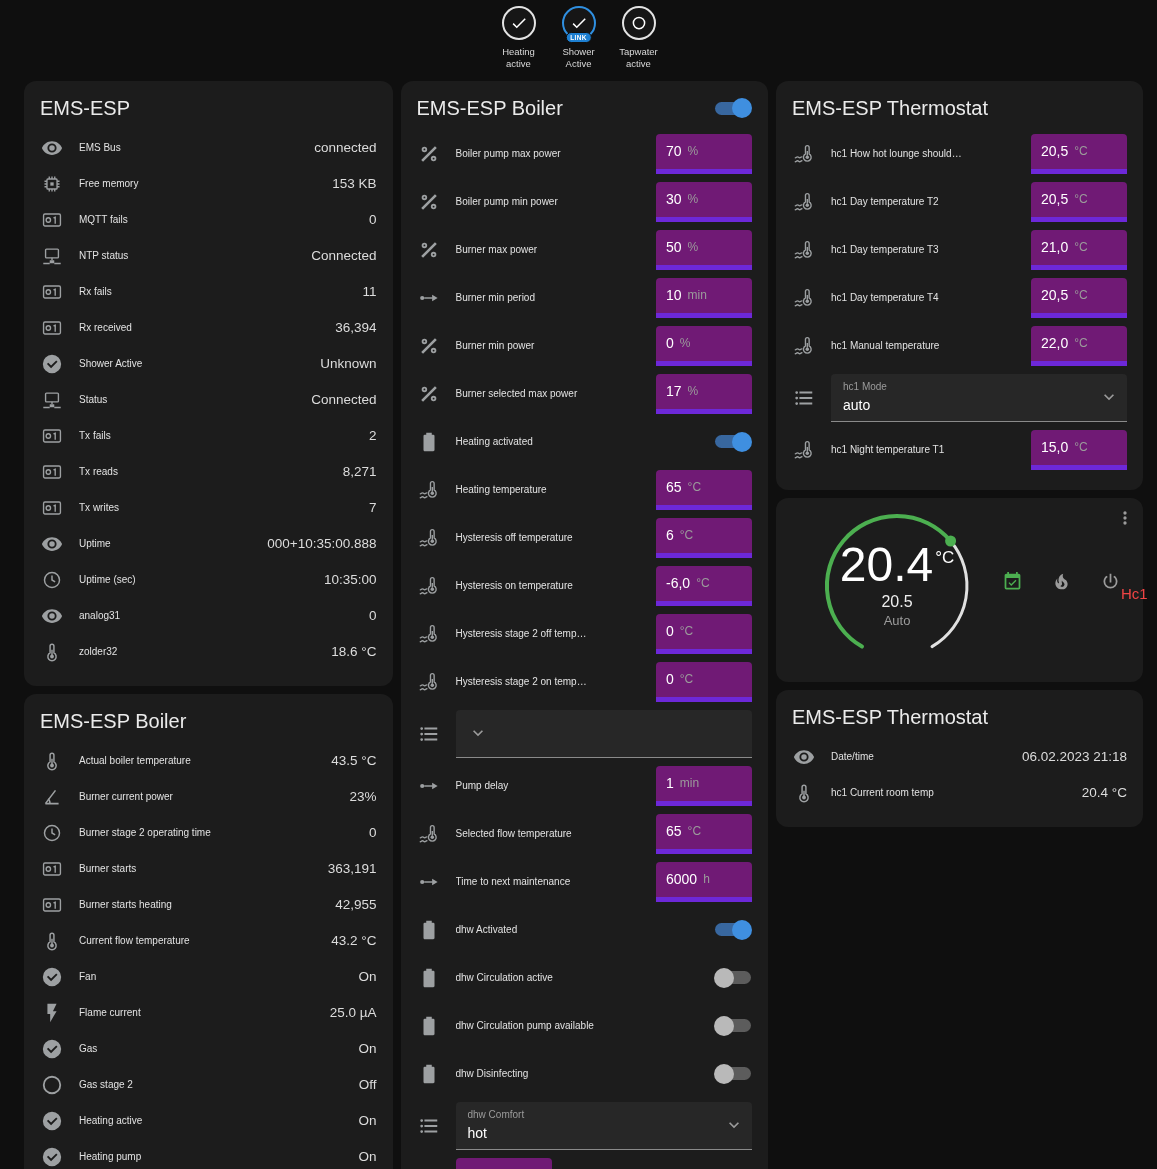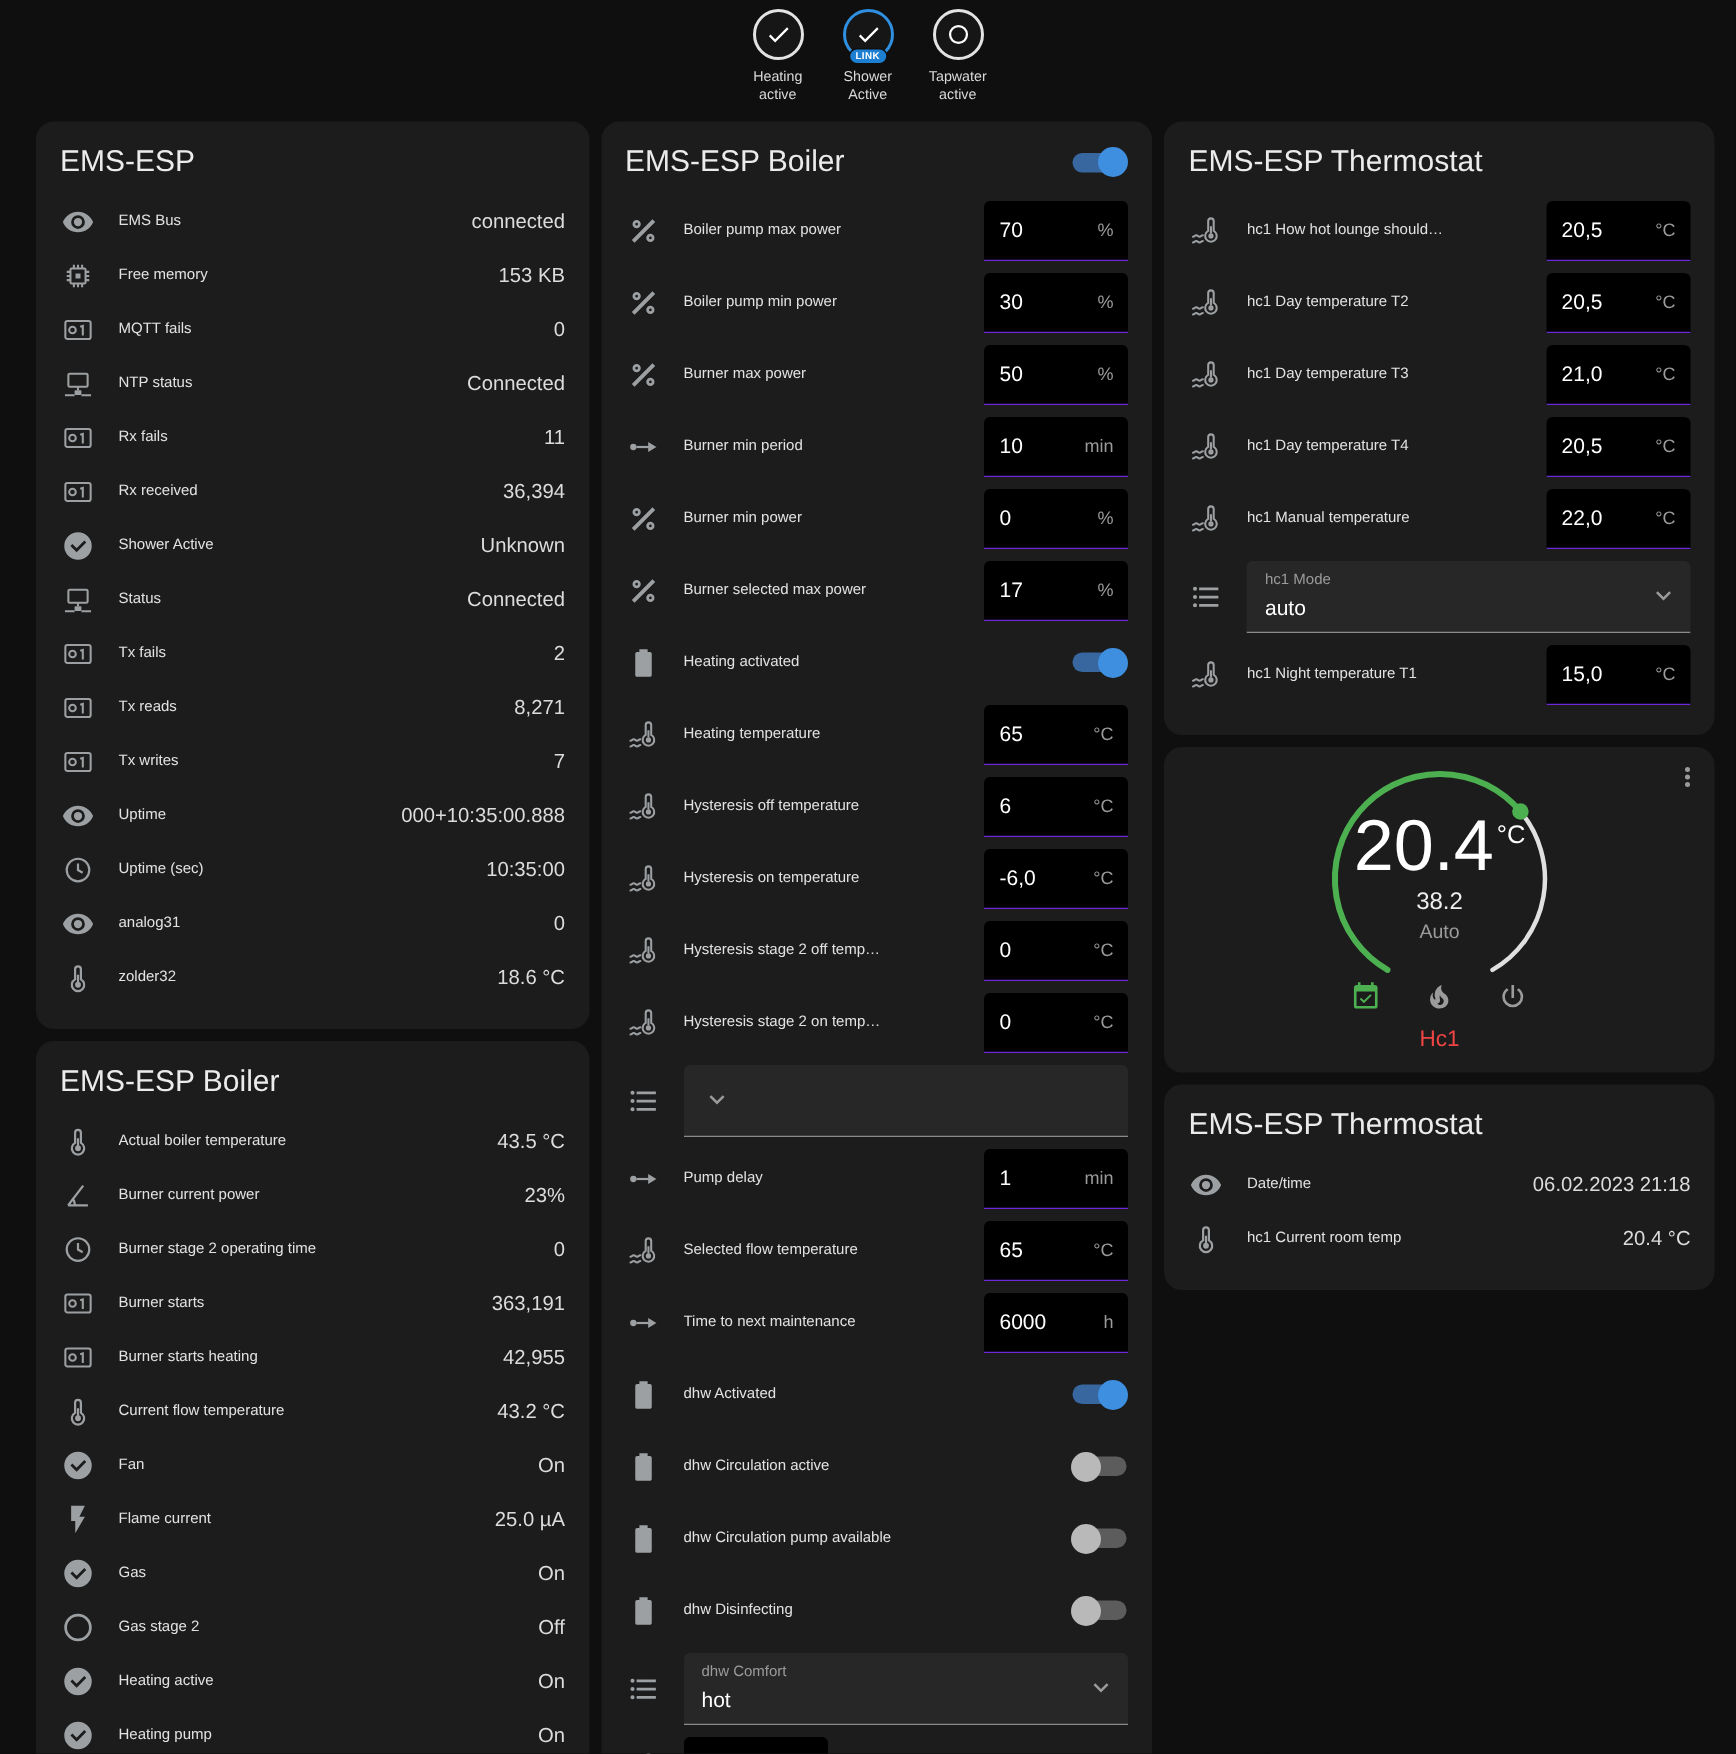--- a/index.html
+++ b/index.html
@@ -28,41 +28,41 @@
   .row{display:flex;align-items:center;gap:15px;min-height:36px}
   .row.tall{min-height:48px}
   .row.taller{min-height:56px}
   .row-icon{width:24px;flex:none;color:#9da0a2;display:flex;align-items:center;justify-content:center}
   .row-icon svg{width:22px;height:22px;display:block}
   .row-label{flex:1;font-size:10px;color:#e2e2e2;white-space:nowrap;overflow:hidden;text-overflow:ellipsis}
   .row-value{font-size:13.5px;color:#dcdcdc;white-space:nowrap}
   .row[data-interactable="true"]{cursor:pointer}
 
   
-  .num-box{width:96px;height:40px;flex:none;background:#000000;border-bottom:1px solid #6d28d9;border-radius:4px 4px 0 0;display:flex;align-items:center;justify-content:space-between;padding:0 10px;cursor:text}
+  .num-box{width:96px;height:40px;flex:none;background:#701a75;border-bottom:5px solid #6d28d9;border-radius:4px 4px 0 0;display:flex;align-items:center;padding:0 10px;cursor:text}
   .num-val{font-size:14px;color:#fff}
   .num-unit{font-size:12px;color:#9b9b9b;margin-left:6px}
 
   
   .select-box{flex:1;height:48px;background:#272727;border-bottom:1px solid #8a8a8a;border-radius:4px 4px 0 0;display:flex;align-items:center;padding:0 8px 0 12px;cursor:pointer}
   .select-inner{flex:1;display:flex;flex-direction:column;justify-content:center;gap:5px}
   .select-label{font-size:10px;color:#9b9b9b}
   .select-value{font-size:14px;color:#fff}
   .select-caret{color:#9b9b9b;display:flex}
   .select-caret svg{width:20px;height:20px;fill:currentColor}
 
   
   .switch{position:relative;width:38px;height:20px;flex:none;cursor:pointer}
   .switch .track{position:absolute;left:1px;top:3.5px;width:36px;height:13px;border-radius:7px;background:#5c5c5c}
   .switch .thumb{position:absolute;top:0;left:0;width:20px;height:20px;border-radius:50%;background:#b9b9b9}
   .switch.on .track{background:#38679f}
   .switch.on .thumb{left:18px;background:#3f8fe0}
 
   
-  .gauge-card{display:flex;flex-direction:column;align-items:center;padding-top:12px;padding-bottom:14px}
+  .gauge-card{display:flex;flex-direction:row;align-items:center;padding-top:12px;padding-bottom:14px}
   .menu-dots{position:absolute;top:10px;right:8px;color:#9b9b9b;cursor:pointer}
   .menu-dots svg{width:20px;height:20px;fill:currentColor}
   .gauge-wrap{position:relative;width:210px;height:158px;cursor:pointer}
   .gauge-wrap svg{display:block}
   .gauge-texts{position:absolute;top:30px;left:0;right:0;text-align:center}
   .gauge-current{font-size:48px;line-height:1.05;color:#fff}
   .gauge-unit{font-size:17px;vertical-align:18px;color:#fff;margin-left:2px}
   .gauge-target{font-size:16px;color:#eee;margin-top:3px}
   .gauge-mode{font-size:13px;color:#9b9b9b;margin-top:2px}
   .gauge-icons{display:flex;gap:28px;margin-top:-14px}
@@ -829,21 +829,21 @@
               <path d="M12,16A2,2 0 0,1 14,18A2,2 0 0,1 12,20A2,2 0 0,1 10,18A2,2 0 0,1 12,16M12,10A2,2 0 0,1 14,12A2,2 0 0,1 12,14A2,2 0 0,1 10,12A2,2 0 0,1 12,10M12,4A2,2 0 0,1 14,6A2,2 0 0,1 12,8A2,2 0 0,1 10,6A2,2 0 0,1 12,4Z"></path>
             </svg></span>
           <div class="gauge-wrap" data-interactable="true">
             <svg width="210" height="158" viewBox="0 0 210 158">
               <path d="M 70 136.6 A 70 70 0 1 1 158.6 31" fill="none" stroke="#4caf50" stroke-width="4" stroke-linecap="round"></path>
               <path d="M 158.6 31 A 70 70 0 0 1 140 136.6" fill="none" stroke="#e0e0e0" stroke-width="3" stroke-linecap="round"></path>
               <circle cx="158.6" cy="31" r="5.5" fill="#4caf50"></circle>
             </svg>
             <div class="gauge-texts" data-interactable="false">
               <div class="gauge-current" data-interactable="false"><span>20.4</span><span class="gauge-unit" data-interactable="false">°C</span></div>
-              <div class="gauge-target" data-interactable="false">38.2</div>
+              <div class="gauge-target" data-interactable="false">20.5</div>
               <div class="gauge-mode" data-interactable="false">Auto</div>
             </div>
           </div>
           <div class="gauge-icons" data-interactable="false">
             <span class="gicon green" data-interactable="true">
               <svg viewBox="0 0 24 24" fill="currentColor">
                 <path d="M19,19H5V8H19M19,3H18V1H16V3H8V1H6V3H5C3.89,3 3,3.9 3,5V19A2,2 0 0,0 5,21H19A2,2 0 0,0 21,19V5C21,3.89 20.1,3 19,3M16.53,11.06L15.47,10L10.59,14.88L8.47,12.76L7.41,13.82L10.59,17L16.53,11.06Z"></path>
               </svg>
             </span>
             <span class="gicon" data-interactable="true">

